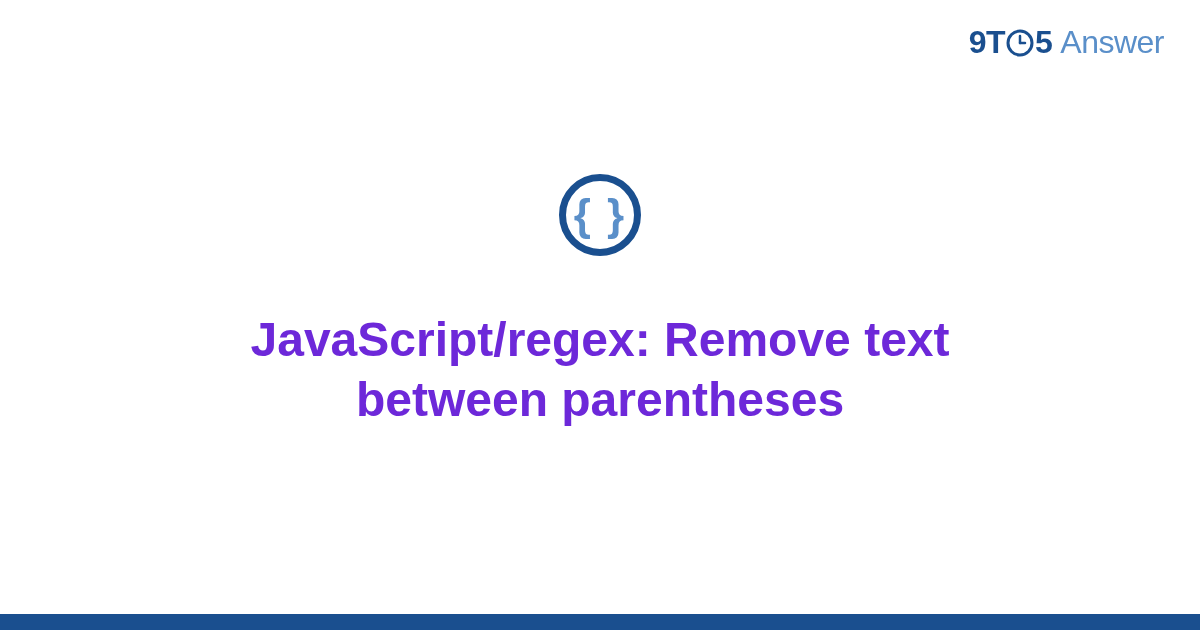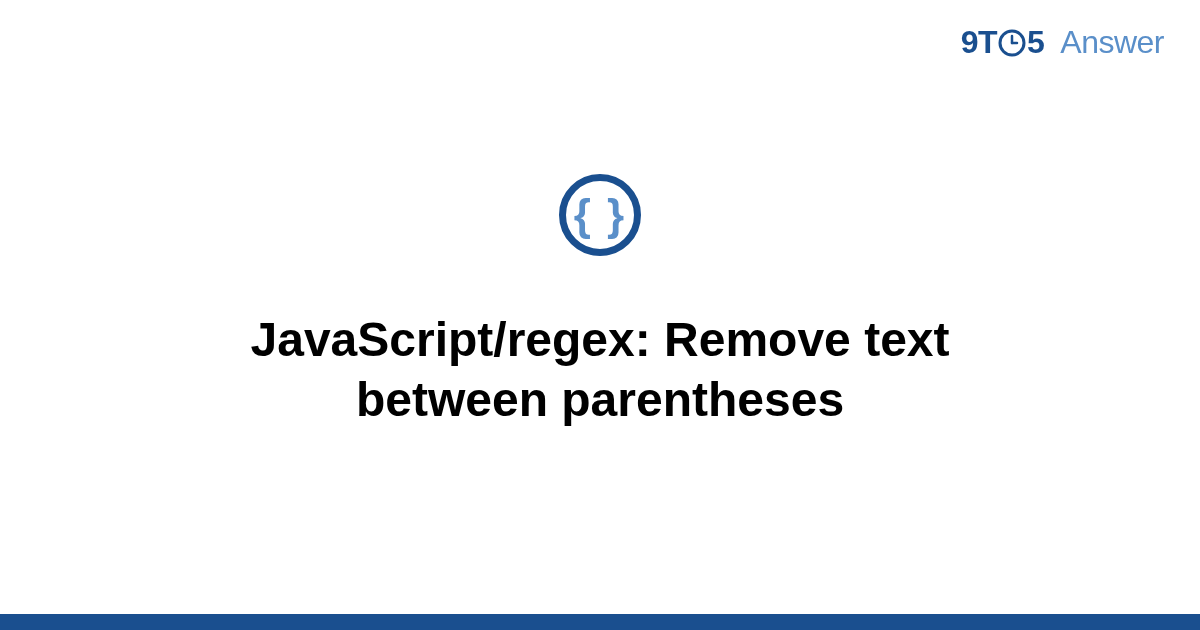--- a/index.html
+++ b/index.html
@@ -42,21 +42,21 @@
       margin: 0 1px;
       vertical-align: middle;
     }
     .logo .five {
       color: #1a4f8f;
       font-weight: 700;
     }
     .logo .answer {
       color: #5a8fc9;
       font-weight: 400;
-      margin-left: 16px;
+      margin-left: 8px;
     }
     .center-content {
       position: absolute;
       top: 48%;
       left: 50%;
       transform: translate(-50%, -50%);
       width: 100%;
       text-align: center;
       display: flex;
       flex-direction: column;
@@ -76,21 +76,21 @@
       font-size: 44px;
       font-weight: 900;
       color: #5a8fc9;
       letter-spacing: 2px;
       line-height: 1;
       font-family: Arial, sans-serif;
     }
     .title {
       font-size: 48px;
       font-weight: 700;
-      color: #000000;
+      color: #6d28d9;
       line-height: 1.25;
       max-width: 900px;
       padding: 0 40px;
     }
     .bottom-bar {
       position: absolute;
       bottom: 0;
       left: 0;
       width: 100%;
       height: 16px;

